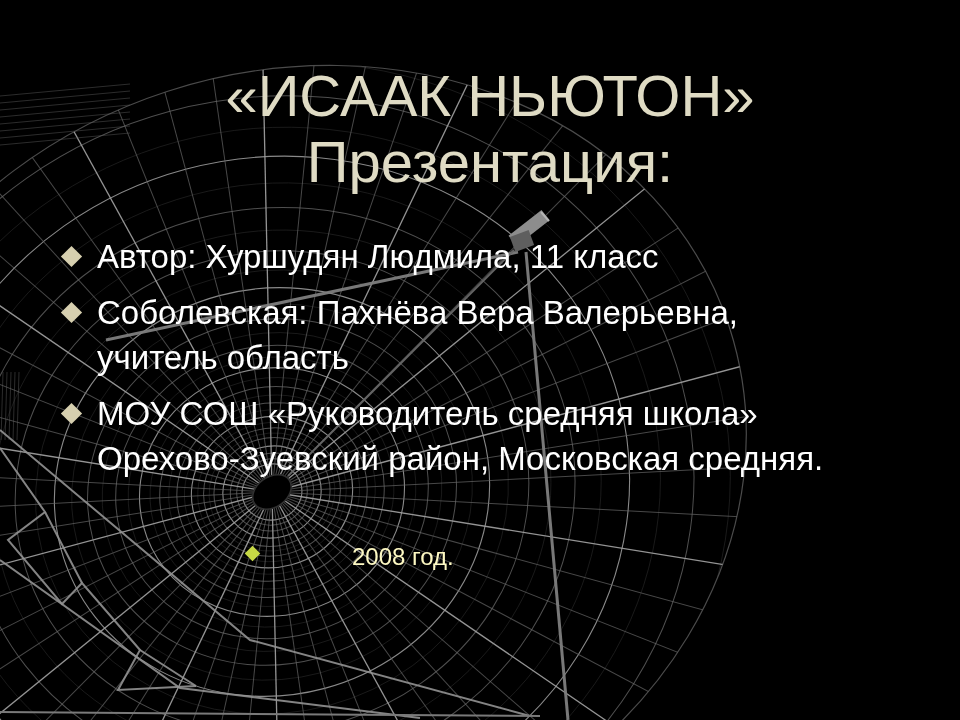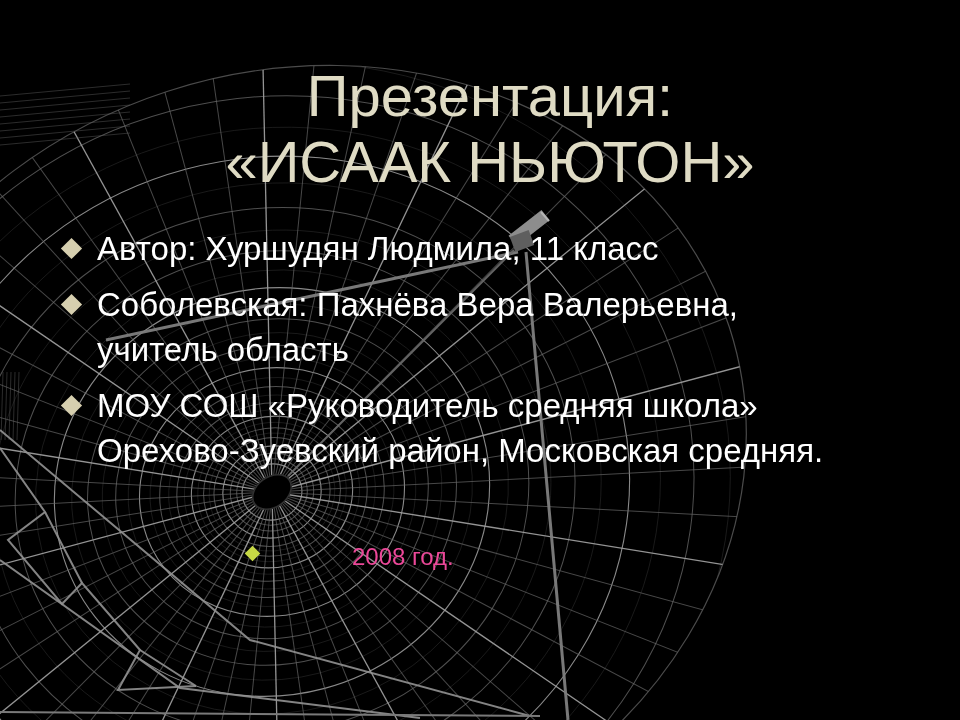--- a/index.html
+++ b/index.html
@@ -26,39 +26,39 @@
 
   
   .title{
     position:absolute;left:100px;top:63px;width:780px;z-index:2;
     text-align:center;color:#dfdbc4;
     font-size:58px;line-height:66px;font-weight:400;
   }
   .title .tline{display:block;white-space:nowrap;}
 
   .bullets{position:absolute;left:62px;top:226px;width:860px;z-index:2;}
-  .bullet{display:flex;margin-bottom:11px;align-items:flex-start;}
+  .bullet{display:flex;margin-bottom:11px;align-items:flex-start;margin-top:8px;}
   .marker{
     width:15px;height:15px;flex:0 0 15px;
     background:#d6cfaf;
     transform:rotate(45deg);
     margin:15px 18px 0 2px;
   }
   .btext{color:#ffffff;font-size:33px;line-height:45px;}
   .bline{display:block;white-space:nowrap;}
 
   .year-row{position:absolute;left:0;top:0;z-index:2;}
   .year-marker{
     position:absolute;left:247px;top:548px;
     width:11px;height:11px;background:#c6d845;
     transform:rotate(45deg);
   }
   .year-text{
     position:absolute;left:352px;top:542px;
-    color:#ec4899;font-size:24px;line-height:30px;white-space:nowrap;text-align:right;
+    color:#fef9c3;font-size:24px;line-height:30px;white-space:nowrap;text-align:right;
   }
 </style>
 </head>
 <body>
 
 <div class="slide">
 
   <svg class="bg-svg" id="dish-svg" viewBox="0 0 960 720">
     <defs>
       <clipPath id="dishClip">
@@ -190,22 +190,22 @@
     <line class="strut" x1="526" y1="252" x2="568" y2="720"></line>
     <line class="strut thin" x1="514" y1="250" x2="288" y2="476"></line>
     <polygon points="508.5,235.8 541.5,210 549.5,220.2 516.5,246" fill="#8d8d8d"></polygon>
     <rect x="512" y="233" width="20" height="16" fill="#5f5f5f" transform="rotate(-20 522 241)"></rect>
     <line x1="541" y1="212" x2="549" y2="221" stroke="#b5b5b5" stroke-width="2"></line>
 
     <ellipse cx="272" cy="492" rx="21" ry="15" transform="rotate(-35 272 492)" fill="#000000" stroke="#303030" stroke-width="1.5"></ellipse>
   </svg>
 
   <div class="title">
+    <span class="tline">«ИСААК НЬЮТОН»</span>
     <span class="tline">Презентация:</span>
-    <span class="tline">«ИСААК НЬЮТОН»</span>
   </div>
 
   <div class="bullets">
 
     <div class="bullet">
       <span class="marker"></span>
       <div class="btext">
         <span class="bline">Автор: Хуршудян Людмила, 11 класс</span>
       </div>
     </div>

